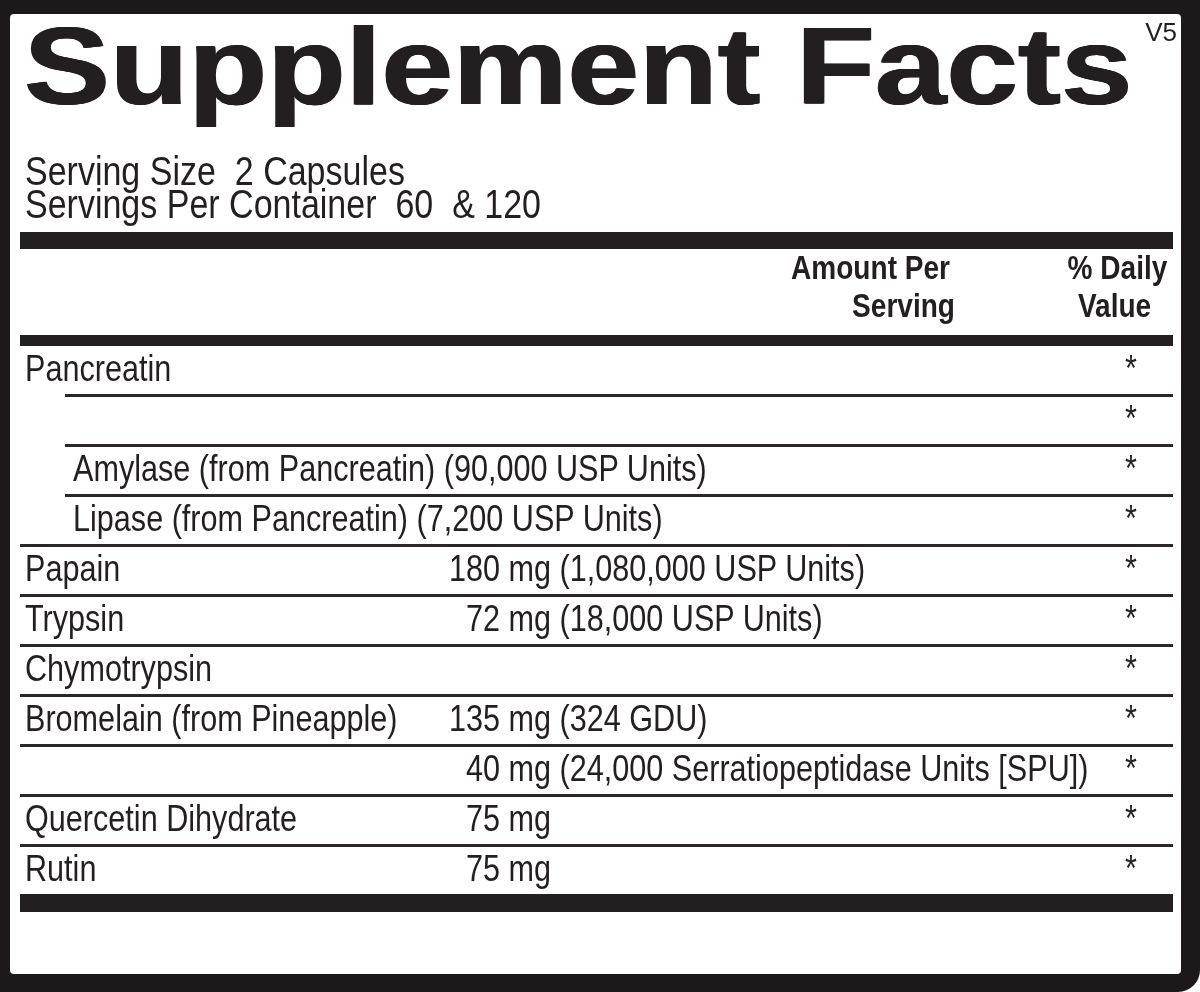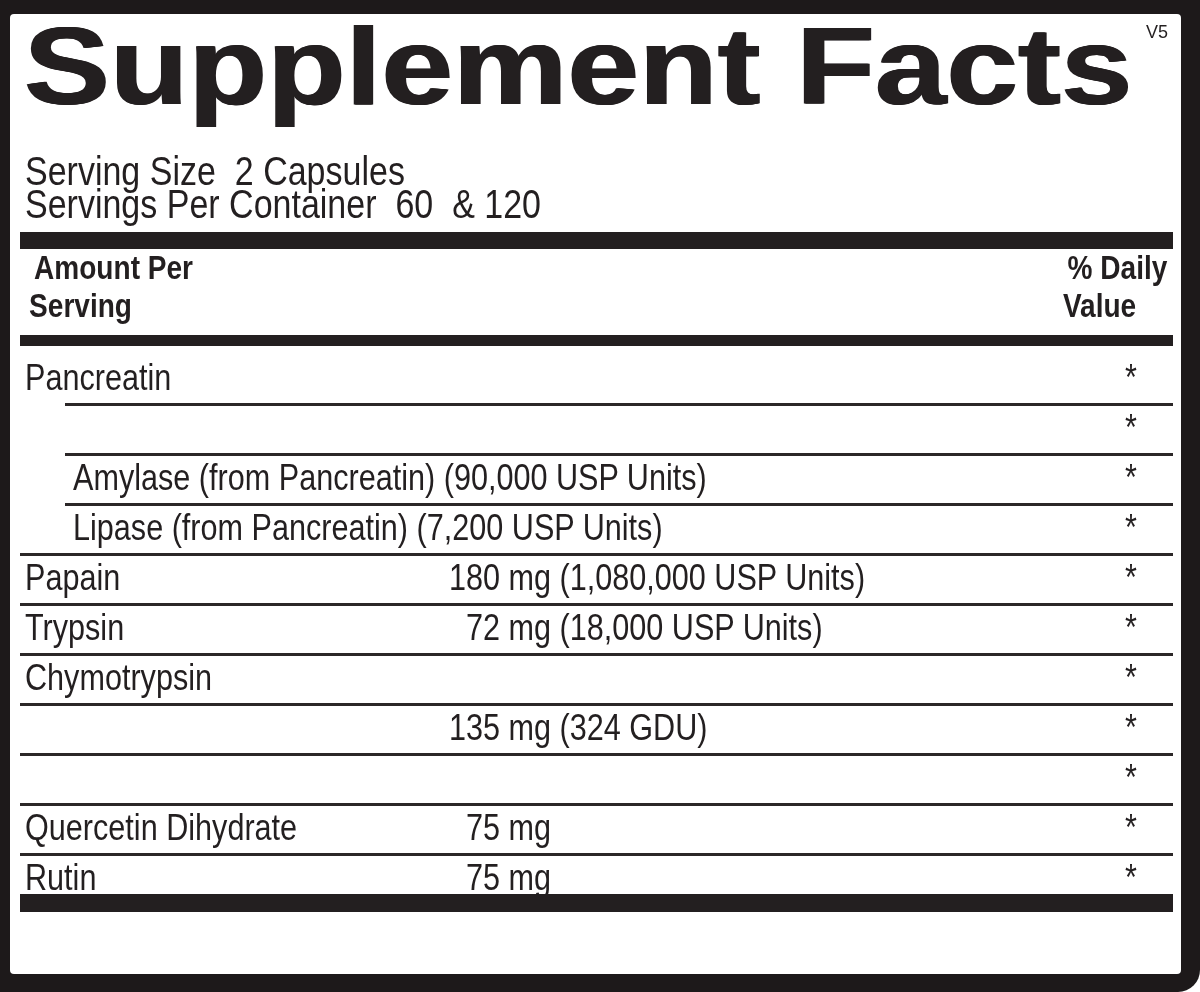--- a/index.html
+++ b/index.html
@@ -23,34 +23,34 @@
 
   .title{
     position:absolute;left:14px;top:-3px;font-size:110px;line-height:110px;
     font-weight:bold;letter-spacing:0px;white-space:nowrap;
   }
   .title .tx{
     display:inline-block;transform:scaleX(1.17);transform-origin:0 50%;
     text-shadow:0.8px 0 0 currentColor,-0.8px 0 0 currentColor;
   }
   .version{
-    position:absolute;right:13px;top:7px;font-size:18px;line-height:22px;font-weight:normal;
+    position:absolute;right:4px;top:7px;font-size:26px;line-height:22px;font-weight:normal;
   }
   .serving{
     position:absolute;left:15px;top:141px;font-size:40px;line-height:33px;white-space:nowrap;
   }
   .serving .val{white-space:pre;}
   .bar{position:absolute;left:10px;width:1153px;background:#231f20;}
   .bar-top{top:218px;height:17px;}
   .bar-mid{top:321px;height:11px;}
   .bar-bottom{top:880px;height:18px;}
   .hdr{position:absolute;top:235px;font-size:33px;line-height:38px;font-weight:bold;}
-  .hdr-amt{left:10px;width:944px;text-align:left;}
-  .hdr-dv{right:14px;text-align:left;}
-  .rows{position:absolute;left:10px;top:333px;width:1153px;margin-top:9px;}
+  .hdr-amt{left:10px;width:944px;text-align:right;}
+  .hdr-dv{right:14px;text-align:center;}
+  .rows{position:absolute;left:10px;top:333px;width:1153px;}
   .row{position:relative;height:47px;font-size:36px;line-height:36px;}
   .cell-name{position:absolute;left:5px;top:4px;white-space:nowrap;}
   .cell-name.indent{left:53px;}
   .cell-amt{position:absolute;left:270px;top:4px;white-space:nowrap;}
   .amt-num{display:inline-block;width:210px;text-align:right;}
   .amt-unit{display:inline-block;white-space:pre;}
   .cell-dv{position:absolute;right:36px;top:4px;}
   .row-divider{height:3px;background:#2b2728;}
   .row-divider.indent{margin-left:45px;}
   .footnote{position:absolute;left:15px;top:904px;font-size:40px;line-height:40px;white-space:nowrap;}
@@ -119,25 +119,27 @@
     <span class="cell-amt"><span class="amt-num cx cx-r">72</span><span class="amt-unit cx"> mg (18,000 USP Units)</span></span>
     <span class="cell-dv"><span class="cx cx-r">*</span></span>
   </div>
 <div class="row-divider"></div>
   <div class="row">
     <span class="cell-name"><span class="cx">Chymotrypsin</span></span>
     <span class="cell-dv"><span class="cx cx-r">*</span></span>
   </div>
 <div class="row-divider"></div>
   <div class="row">
+    <span class="cell-name"><span class="cx">Bromelain (from Pineapple)</span></span>
     <span class="cell-amt"><span class="amt-num cx cx-r">135</span><span class="amt-unit cx"> mg (324 GDU)</span></span>
     <span class="cell-dv"><span class="cx cx-r">*</span></span>
   </div>
 <div class="row-divider"></div>
   <div class="row">
+    <span class="cell-amt"><span class="amt-num cx cx-r">40</span><span class="amt-unit cx"> mg (24,000 Serratiopeptidase Units [SPU])</span></span>
     <span class="cell-dv"><span class="cx cx-r">*</span></span>
   </div>
 <div class="row-divider"></div>
   <div class="row">
     <span class="cell-name"><span class="cx">Quercetin Dihydrate</span></span>
     <span class="cell-amt"><span class="amt-num cx cx-r">75</span><span class="amt-unit cx"> mg</span></span>
     <span class="cell-dv"><span class="cx cx-r">*</span></span>
   </div>
 <div class="row-divider"></div>
   <div class="row">

